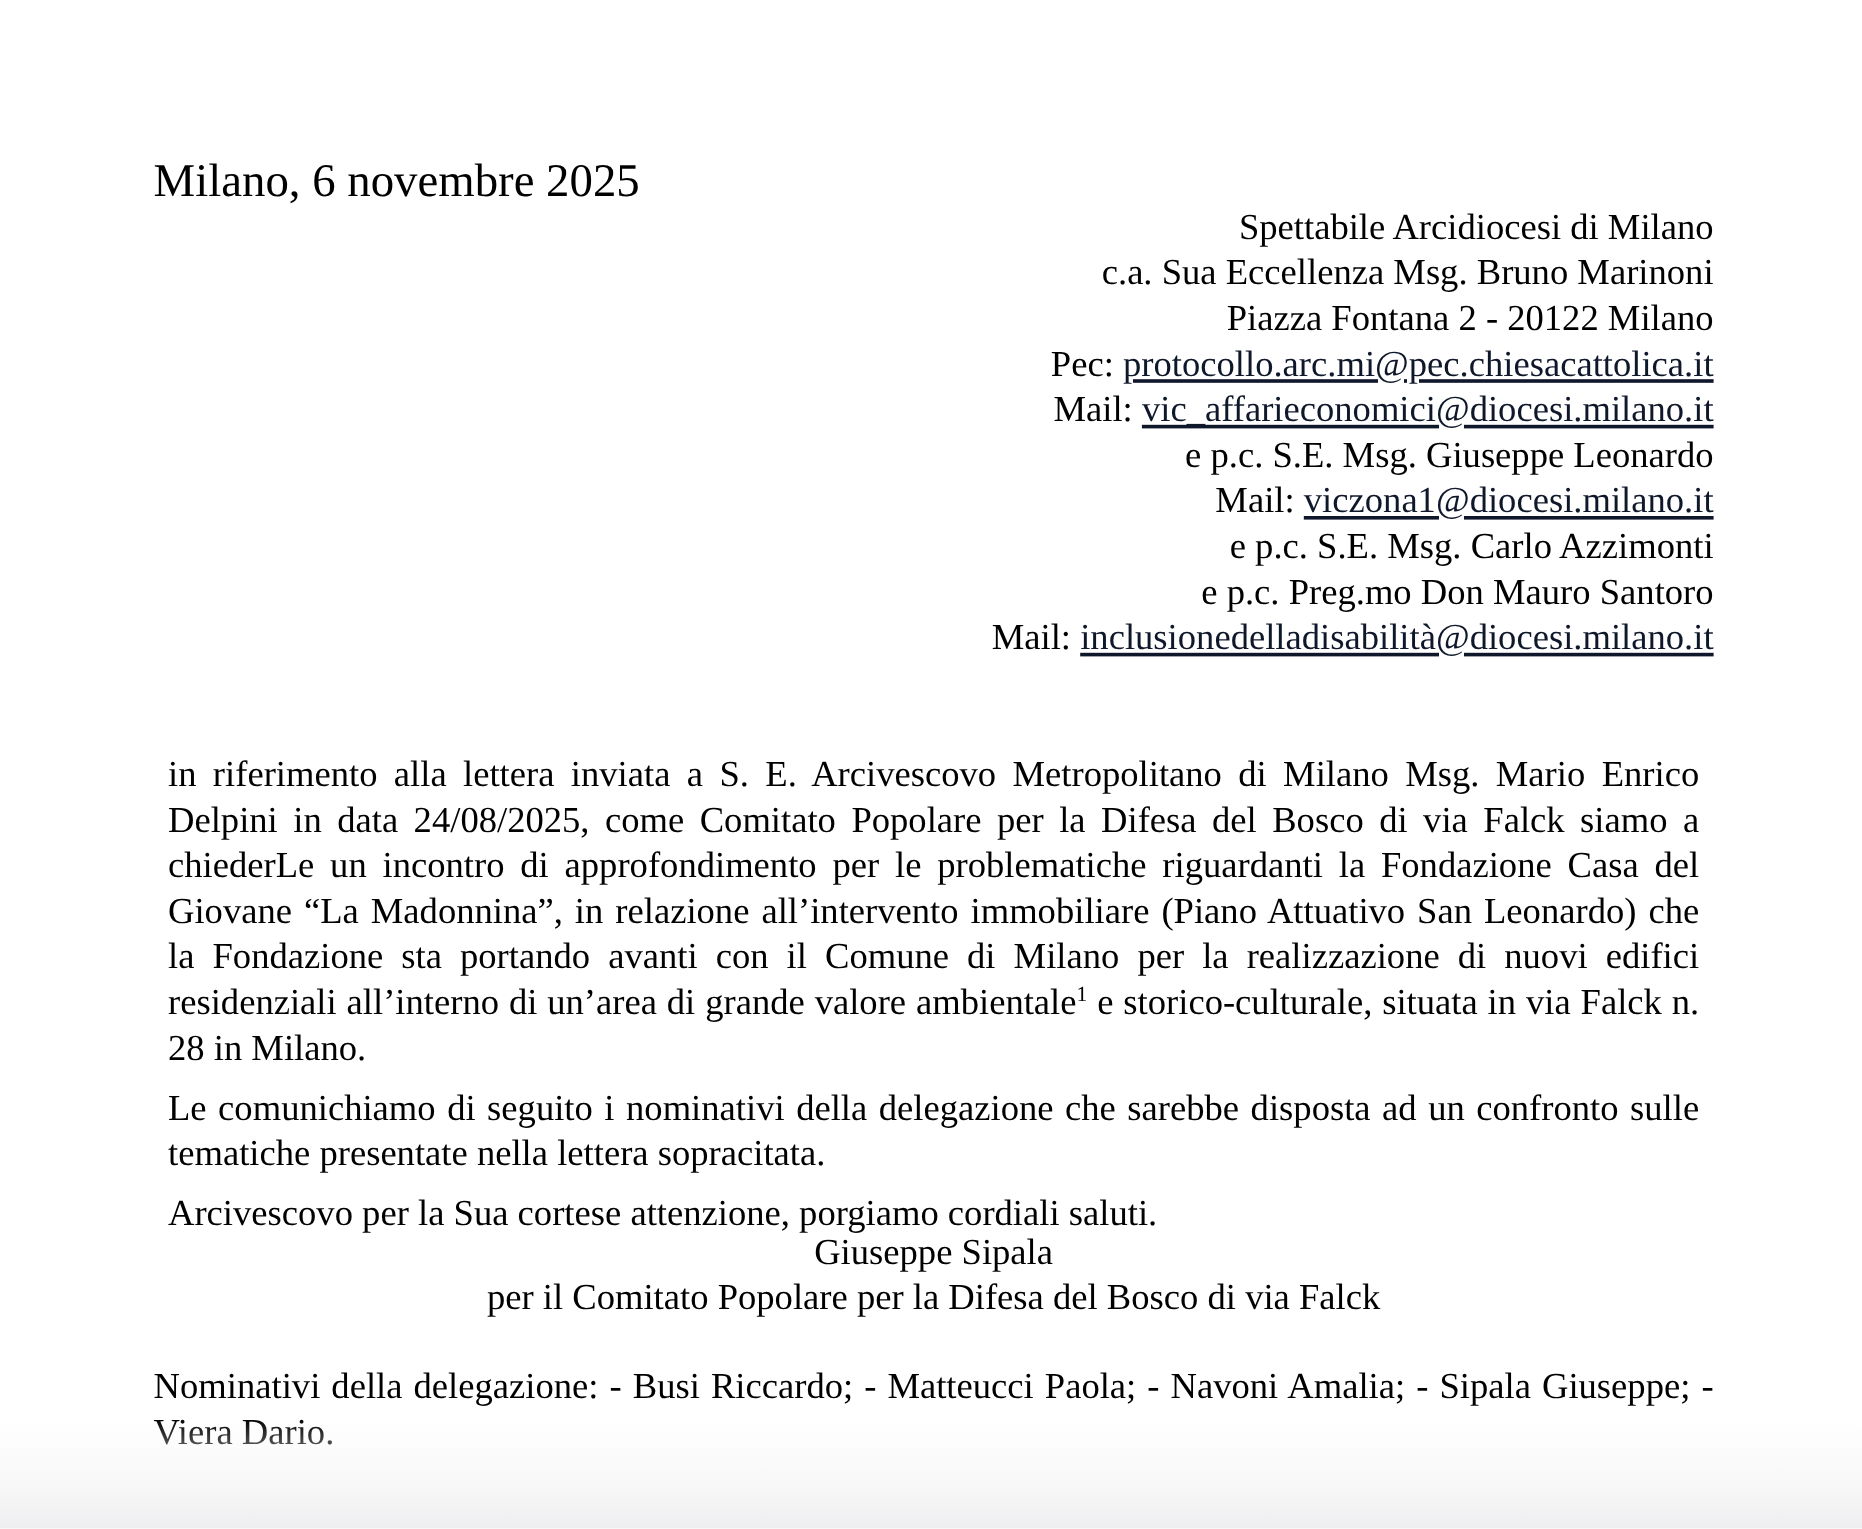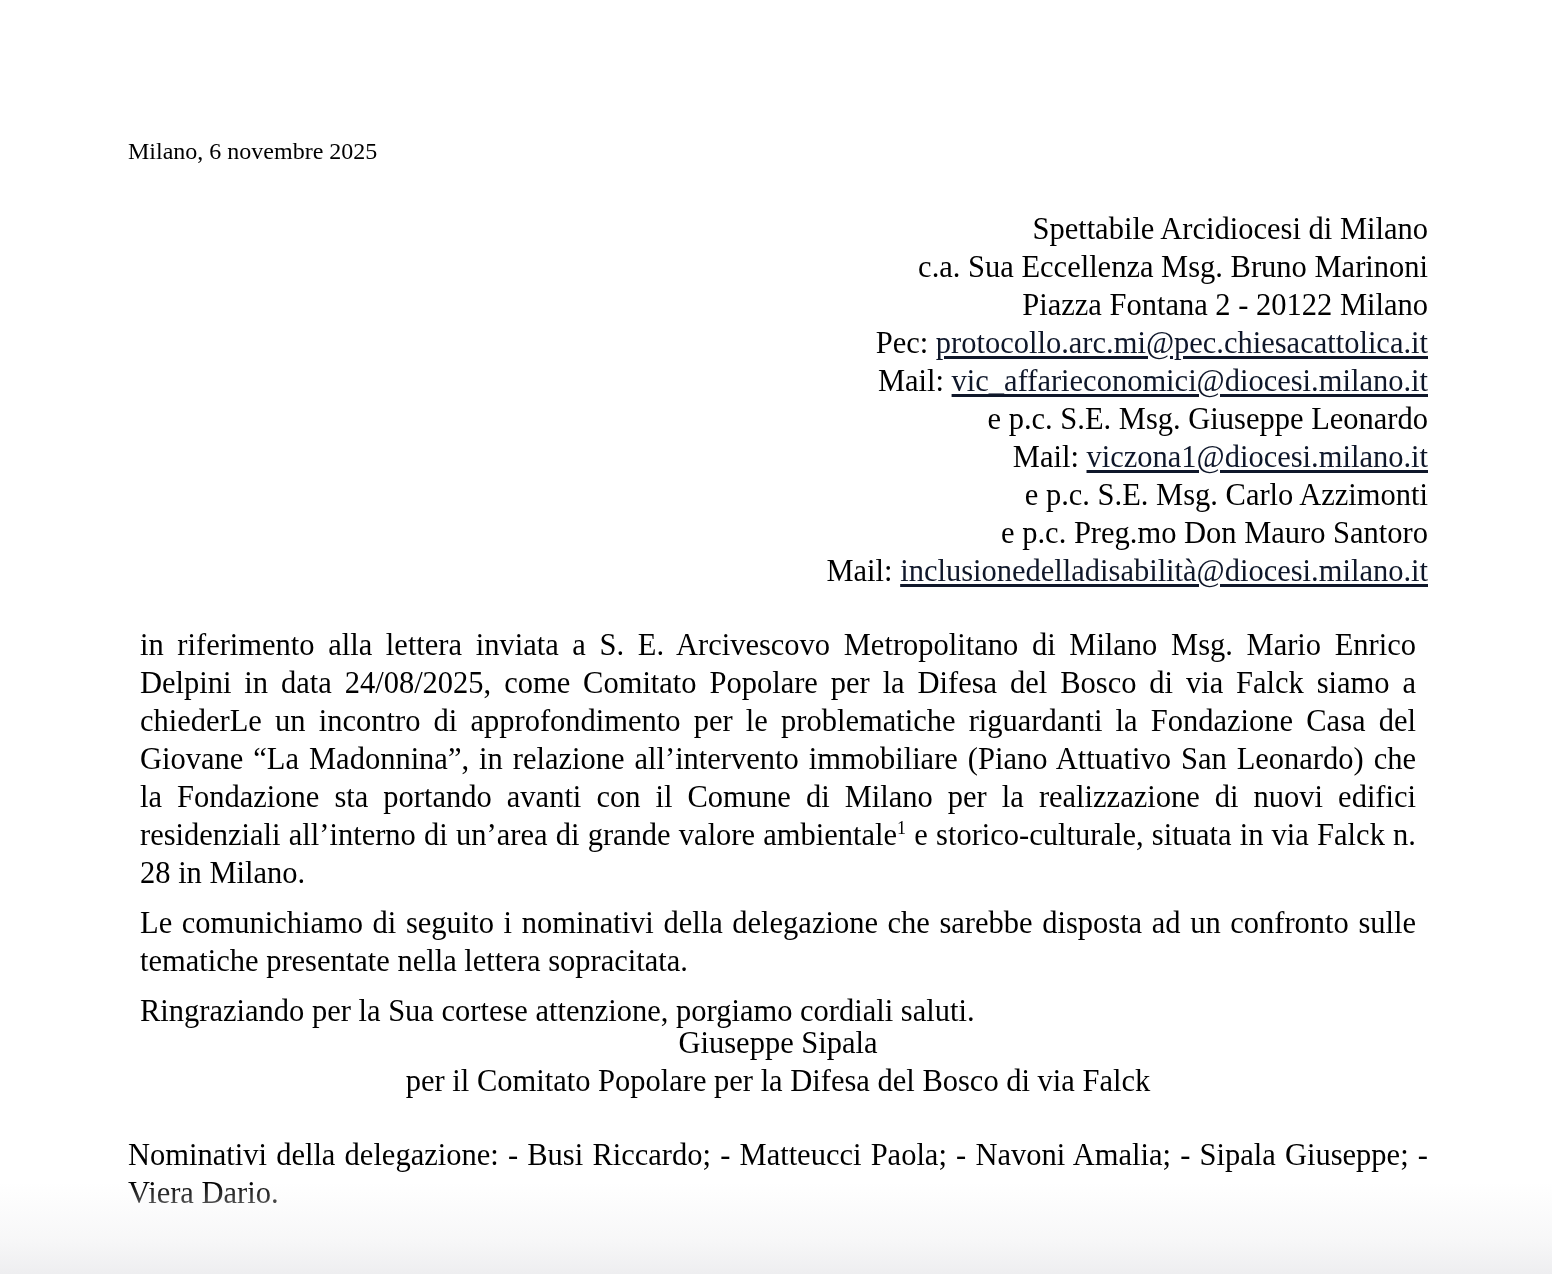--- a/index.html
+++ b/index.html
@@ -35,35 +35,34 @@
     left: 128px;
     top: 0;
     width: 1300px;
   }
 
   
   .date-line {
     position: absolute;
     top: 132px;
     left: 0;
-    font-size: 24px;
+    font-size: 39px;
     line-height: 38px;
     white-space: nowrap;
   }
 
   
   .recipient-block {
     position: absolute;
     top: 170px;
     left: 0;
     width: 1300px;
     text-align: right;
     font-size: 30.5px;
     line-height: 38px;
-    margin-top: 40px;
   }
   .recipient-block .addr-line {
     white-space: nowrap;
   }
   .email-link {
     text-decoration: underline;
     text-underline-offset: 3px;
     color: #0f172a;
   }
   .no-underline {
@@ -165,21 +164,21 @@
       </div>
 
     </div>
 
     <div class="body-block">
 
       <p class="para-just"><span>in riferimento alla lettera inviata a S. E. Arcivescovo Metropolitano di Milano Msg. Mario Enrico Delpini in data 24/08/2025, come Comitato Popolare per la Difesa del Bosco di via Falck siamo a chiederLe un incontro di approfondimento per le problematiche riguardanti la Fondazione Casa del Giovane “La Madonnina”, in relazione all’intervento immobiliare (Piano Attuativo San Leonardo) che la Fondazione sta portando avanti con il Comune di Milano per la realizzazione di nuovi edifici residenziali all’interno di un’area di grande valore ambientale</span><span class="fn-ref">1</span><span> e storico-culturale, situata in via Falck n. 28 in Milano.</span></p>
 
       <p class="para-just">Le comunichiamo di seguito i nominativi della delegazione che sarebbe disposta ad un confronto sulle tematiche presentate nella lettera sopracitata.</p>
 
-      <p class="para-just">Ringraziando per la Sua cortese attenzione, porgiamo cordiali saluti.</p>
+      <p class="para-just">Arcivescovo per la Sua cortese attenzione, porgiamo cordiali saluti.</p>
 
     </div>
 
     <div class="signature-block">
       <div class="sig-line">Giuseppe Sipala</div>
       <div class="sig-line">per il Comitato Popolare per la Difesa del Bosco di via Falck</div>
     </div>
 
     <div class="delegation-block">
       <p><span>Nominativi della delegazione:</span><span> - Busi Riccardo; - Matteucci Paola; - Navoni Amalia; - Sipala Giuseppe; - Viera Dario.</span></p>

